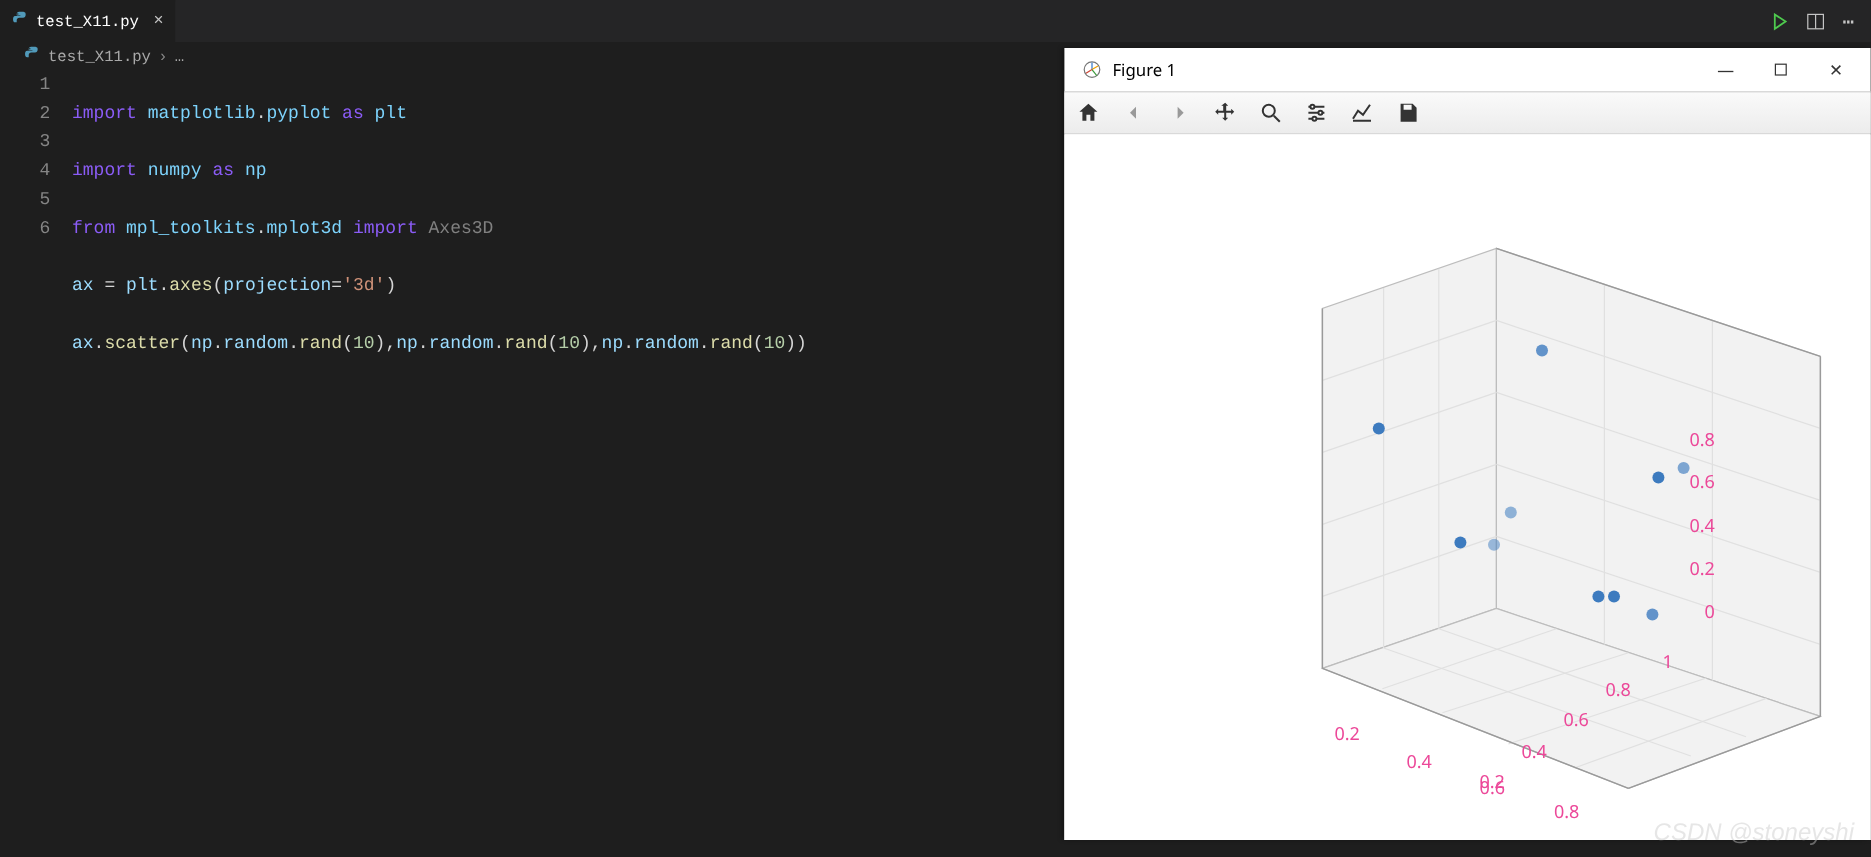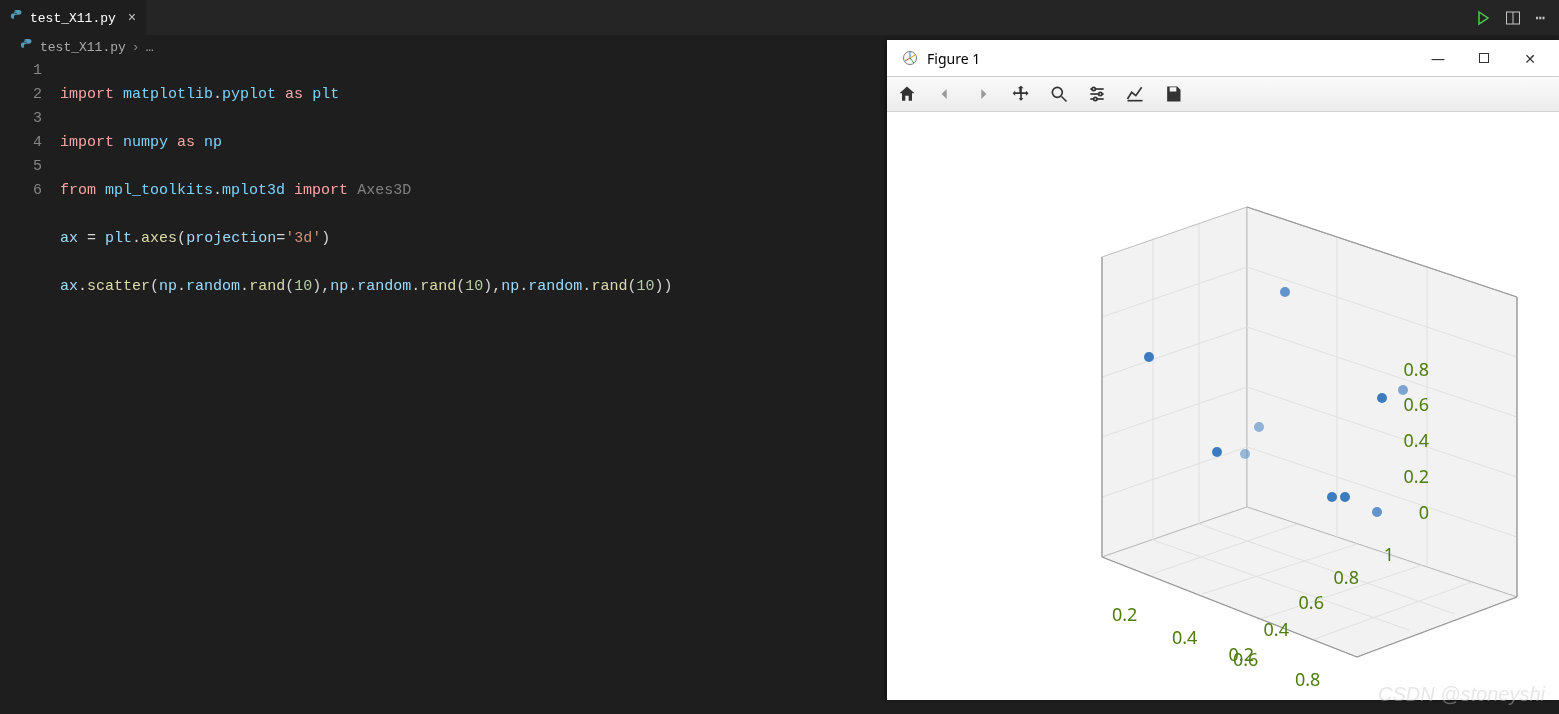--- a/index.html
+++ b/index.html
@@ -55,21 +55,21 @@
   .gutter{
     width:60px;
     text-align:right;
     color:#858585;
     padding-right:18px;
     user-select:none;
   }
   .code{
     white-space:pre;
   }
-  .tok-kw{ color:#fca5a5;margin-top:10px;}       
+  .tok-kw{ color:#8b5cf6;margin-top:10px;}       
   .tok-mod{ color:#7dd3fc;}      
   .tok-id{ color:#9cdcfe;}       
   .tok-fn{ color:#dcdcaa;}       
   .tok-num{ color:#b5cea8;}
   .tok-str{ color:#ce9178;}
   .tok-punc{ color:#d4d4d4;}
   .tok-dim{ color:#808080;margin-top:20px;}      
   .code .line.hl{ background:#2a2a2a;}
   .cursor-box{ outline:1px solid #888; display:inline-block; margin-left:-1px;}
   
@@ -107,22 +107,22 @@
     gap:14px;
     color:#333;
   }
   .mpl-toolbar .tb-btn{ width:24px; height:24px; display:flex; align-items:center; justify-content:center;}
   .mpl-toolbar .tb-btn.dim{ color:#999;}
   .mpl-toolbar svg{ width:20px; height:20px;}
   .plot-area{
     flex:1;
     background:#fff;
     position:relative;
-    font-size:18px;
-    color:#4d7c0f;
+    font-size:15px;
+    color:#ec4899;
   }
   .plot-area .tick{ position:absolute; }
   .plot-area svg.cube{ position:absolute; left:0; top:0;}
   .pt{ fill:#3d7bbf; }
   .watermark{
     position:absolute;
     right:14px; bottom:8px;
     color:rgba(200,200,200,.45);
     font-family:"Segoe UI",sans-serif;
     font-size:20px;

